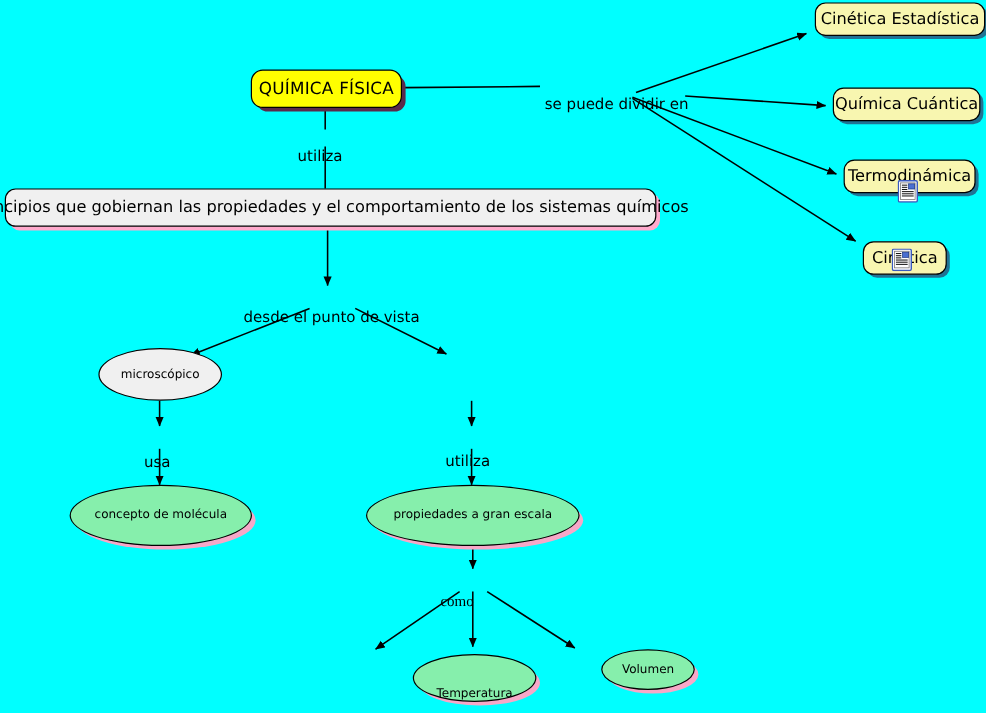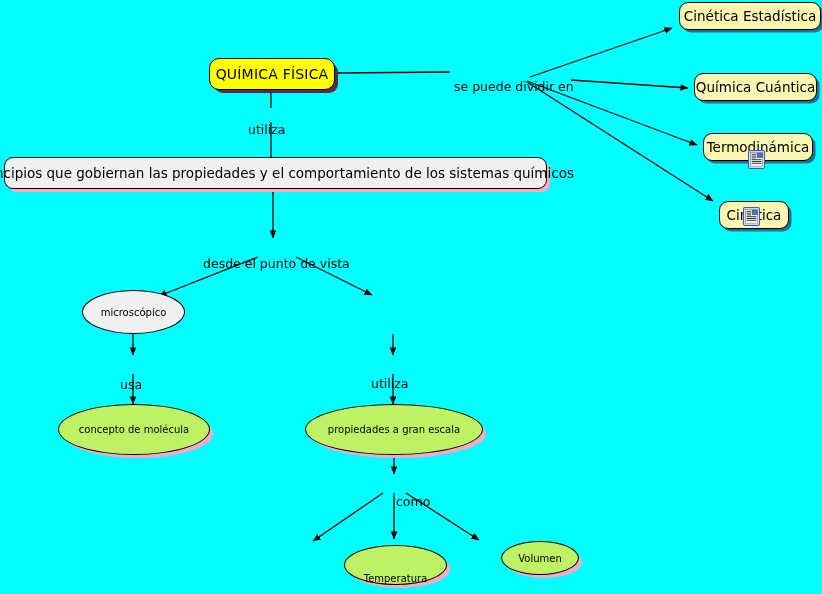--- a/index.html
+++ b/index.html
@@ -74,21 +74,21 @@
   
   .ell {
     border-radius: 50%;
     border: 1.4px solid #000;
     font-size: 10px;
   }
   .ell-gray {
     background: #f0f0f0;
   }
   .ell-yellow {
-    background: #bef264;
+    background: #86efac;
     box-shadow: 4px 4px 0 -1px #f7a8c8;
   }
 
   
   .linklabel {
     position: absolute;
     font-size: 12.5px;
     color: #000;
     background: transparent;
     white-space: nowrap;
@@ -224,15 +224,15 @@
   <span class="linklabel" style="left:454px; top:64px;">se puede dividir en</span>
 
   <span class="linklabel" style="left:248px; top:107px;">utiliza</span>
 
   <span class="linklabel" style="left:203px; top:241px;">desde el punto de vista</span>
 
   <span class="linklabel" style="left:120px; top:362px;">usa</span>
 
   <span class="linklabel" style="left:371px; top:361px;">utiliza</span>
 
-  <span class="linklabel" style="left:396px; top:479px;">como</span>
+  <span class="linklabel" style="left:367px; top:479px;font-family:Liberation Serif, serif;">como</span>
 
 </div>
 
 </body></html>

